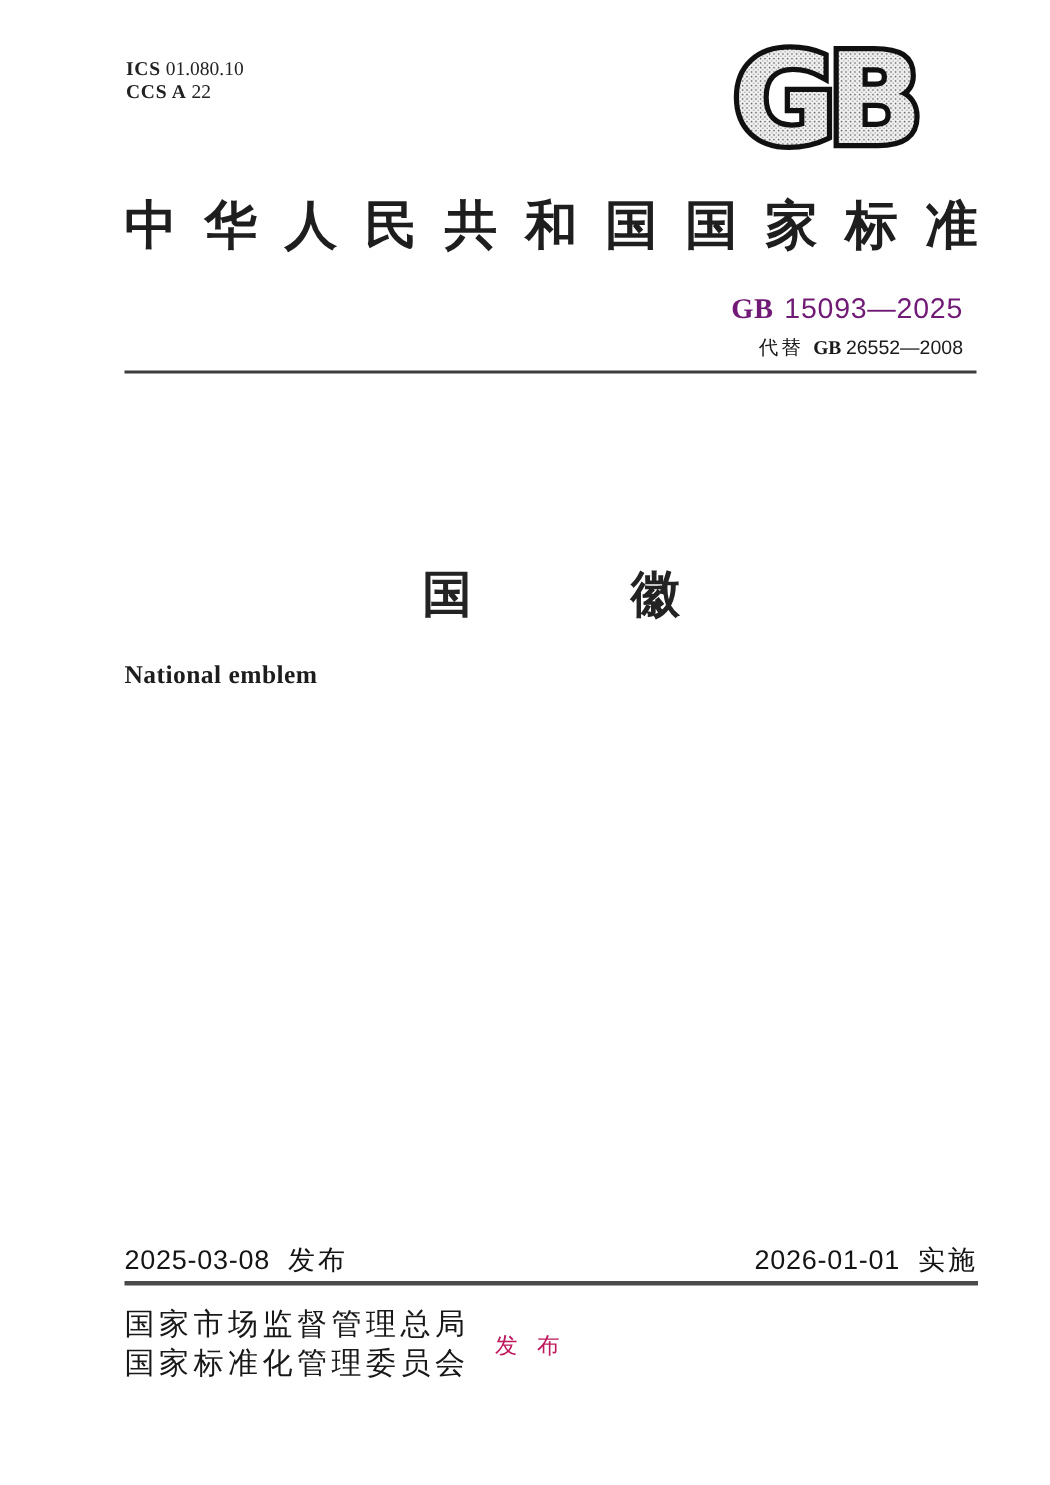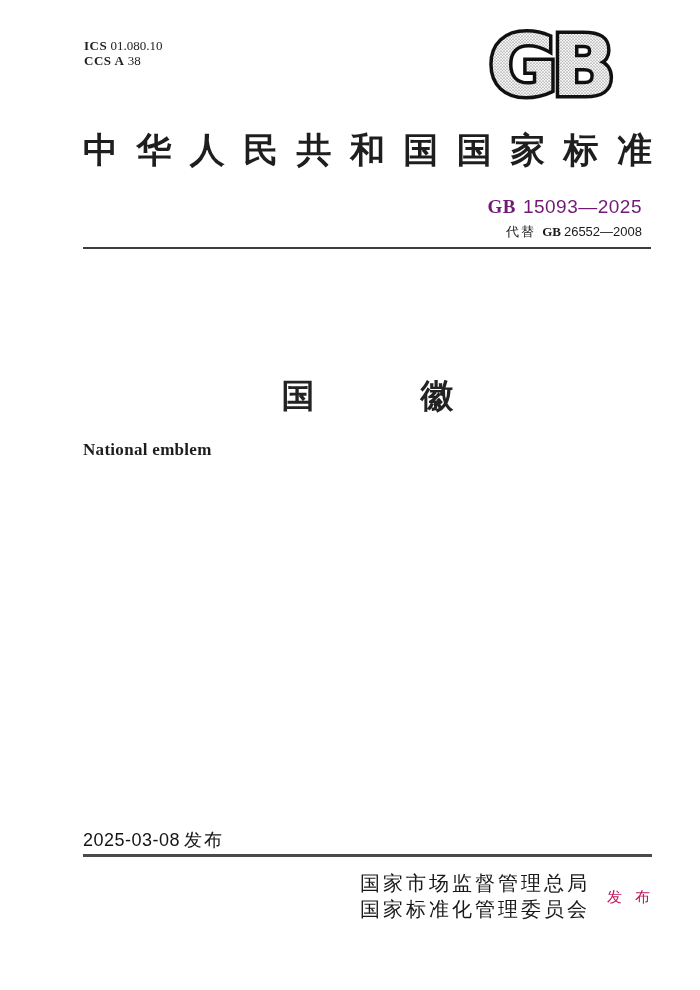--- a/index.html
+++ b/index.html
@@ -60,42 +60,42 @@
     text-align:left;font-size:17px;font-weight:bold;color:#1d1d1d;
     letter-spacing:0.3px;
   }
   
   .dates-row{
     position:absolute;left:83px;top:828px;width:569px;
     display:flex;justify-content:space-between;
     font-family:"Liberation Sans","DejaVu Sans",sans-serif;
     font-size:18px;color:#141414;letter-spacing:0.5px;
   }
-  .dates-row .lbl{margin-left:4px;letter-spacing:2px;}
+  .dates-row .lbl{margin-left:12px;letter-spacing:2px;}
   
   .publishers{
     position:absolute;left:83px;top:870px;width:569px;
-    display:flex;justify-content:flex-end;align-items:center;gap:17px;
+    display:flex;justify-content:flex-start;align-items:center;gap:17px;
   }
   .pub-lines{font-size:20px;line-height:26px;letter-spacing:3px;color:#181818;}
   .pub-label{font-size:15px;letter-spacing:2px;color:#be185d;padding-top:2px;font-family:Liberation Mono, monospace;}
 </style>
 </head>
 <body>
 
 <div class="page">
 
   <div class="ics-block">
     <div>
       <b>ICS</b>
       <span class="code">01.080.10</span>
     </div>
     <div>
       <b>CCS A</b>
-      <span class="code">38</span>
+      <span class="code">22</span>
     </div>
   </div>
 
   <svg class="gb-logo" viewBox="0 0 146 82" xmlns="http://www.w3.org/2000/svg" aria-hidden="true">
     <defs>
       <pattern id="gbhatch" width="3" height="3" patternUnits="userSpaceOnUse">
         <rect width="3" height="3" fill="#f3f3f3"></rect>
         <circle cx="1" cy="1" r="0.55" fill="#4d4d4d"></circle>
         <circle cx="2.5" cy="2.5" r="0.4" fill="#6a6a6a"></circle>
       </pattern>
@@ -135,20 +135,23 @@
     <span>国</span>
     <span>徽</span>
   </div>
 
   <div class="en-title">National emblem</div>
 
   <div class="dates-row">
     <div>
       <span>2025-03-08</span><span class="lbl">发布</span>
     </div>
+    <div>
+      <span>2026-01-01</span><span class="lbl">实施</span>
+    </div>
   </div>
 
   <div class="rule-bottom"></div>
 
   <div class="publishers">
     <div class="pub-lines">
       <div>国家市场监督管理总局</div>
       <div>国家标准化管理委员会</div>
     </div>
     <div class="pub-label">发 布</div>

